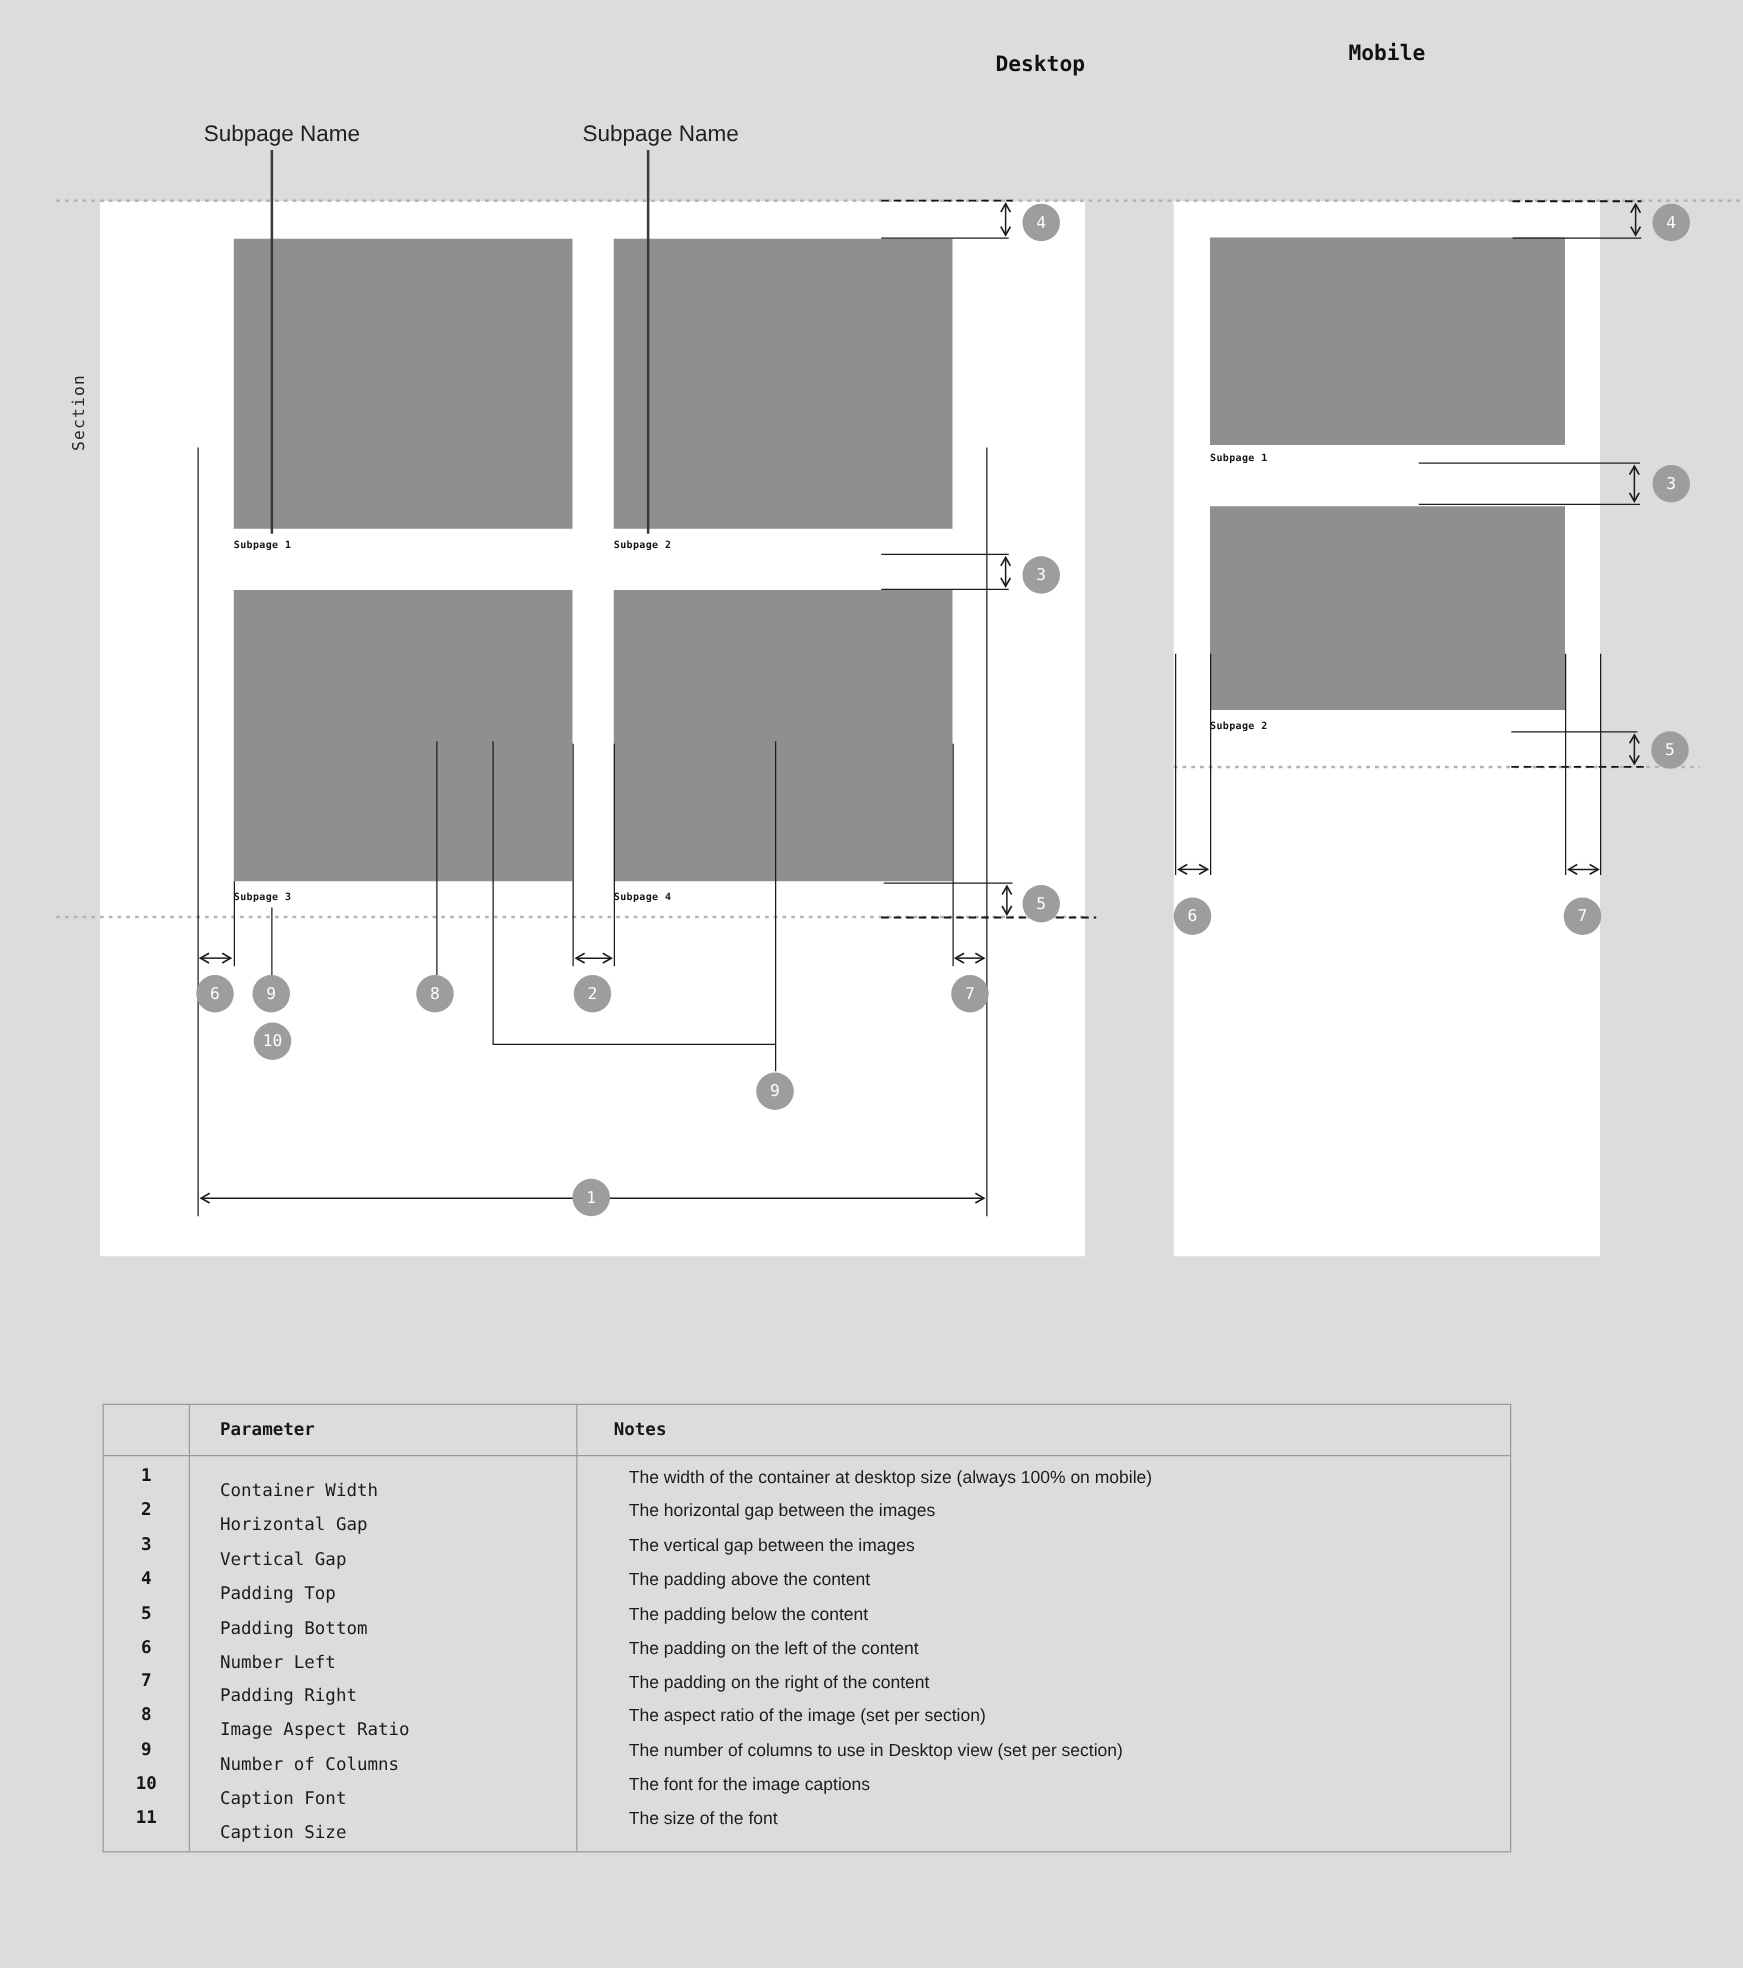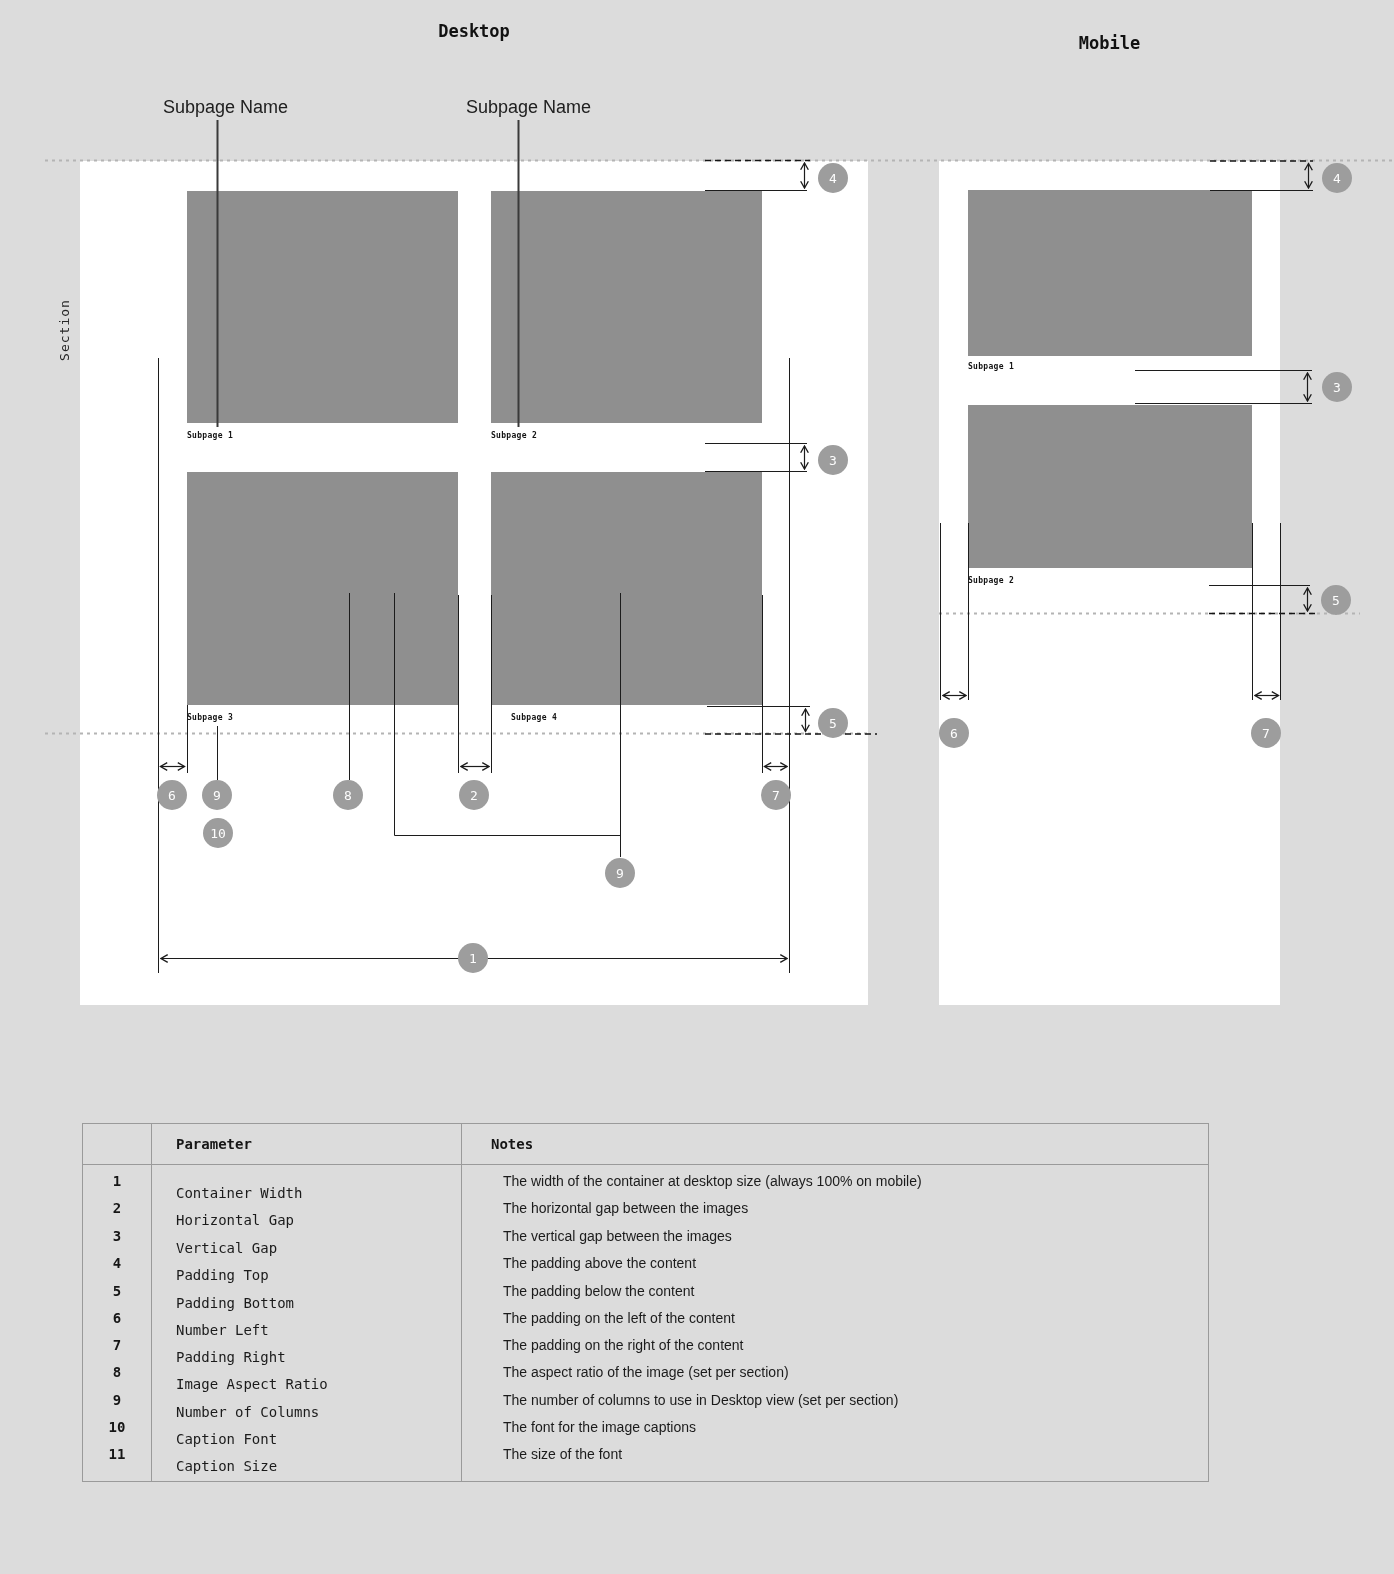--- a/index.html
+++ b/index.html
@@ -22,37 +22,37 @@
   .trow{position:absolute;left:0;width:100%;height:27px;}
   .tnum{position:absolute;left:0;width:68px;text-align:center;font:bold 14px "DejaVu Sans Mono",monospace;color:#161616;}
   .tparam{position:absolute;left:93px;font:14px "DejaVu Sans Mono",monospace;color:#1b1b1b;white-space:nowrap;margin-top:12px;}
   .tnotes{position:absolute;left:420px;font:14px "Liberation Sans",sans-serif;color:#1b1b1b;white-space:nowrap;}
 </style>
 </head>
 <body>
 
 <div id="canvas">
 
-  <div class="title" style="left:80px;top:21px;width:788px;">Desktop</div>
+  <div class="title" style="left:80px;top:42px;width:788px;text-align:right;">Desktop</div>
   <div class="title" style="left:939px;top:33px;width:341px;">Mobile</div>
   <div class="sublabel" style="left:163px;top:97px;">Subpage Name</div>
   <div class="sublabel" style="left:466px;top:97px;">Subpage Name</div>
   <div class="section-label">Section</div>
 
   <div class="surface" style="left:80px;top:161px;width:788px;height:844px;"></div>
   <div class="surface" style="left:939px;top:161px;width:341px;height:844px;"></div>
 
   <div class="img" style="left:187px;top:191px;width:271px;height:232px;"></div>
   <div class="img" style="left:491px;top:191px;width:271px;height:232px;"></div>
   <div class="img" style="left:187px;top:472px;width:271px;height:233px;"></div>
   <div class="img" style="left:491px;top:472px;width:271px;height:233px;"></div>
   <div class="caption" style="left:187px;top:431px;">Subpage 1</div>
   <div class="caption" style="left:491px;top:431px;">Subpage 2</div>
   <div class="caption" style="left:187px;top:713px;">Subpage 3</div>
-  <div class="caption" style="left:491px;top:713px;margin-left:20px;">Subpage 4</div>
+  <div class="caption" style="left:491px;top:713px;">Subpage 4</div>
 
   <div class="img" style="left:968px;top:190px;width:284px;height:166px;"></div>
   <div class="img" style="left:968px;top:405px;width:284px;height:163px;"></div>
   <div class="caption" style="left:968px;top:362px;">Subpage 1</div>
   <div class="caption" style="left:968px;top:576px;">Subpage 2</div>
 
   <svg class="overlay" width="1394" height="1574" viewBox="0 0 1394 1574">
     <defs>
       <marker id="arr" viewBox="0 0 10 10" refX="8.5" refY="5" markerWidth="8" markerHeight="8" orient="auto-start-reverse">
         <path d="M1.5,1 L8.5,5 L1.5,9" fill="none" stroke="#1c1c1c" stroke-width="1.4"></path>

